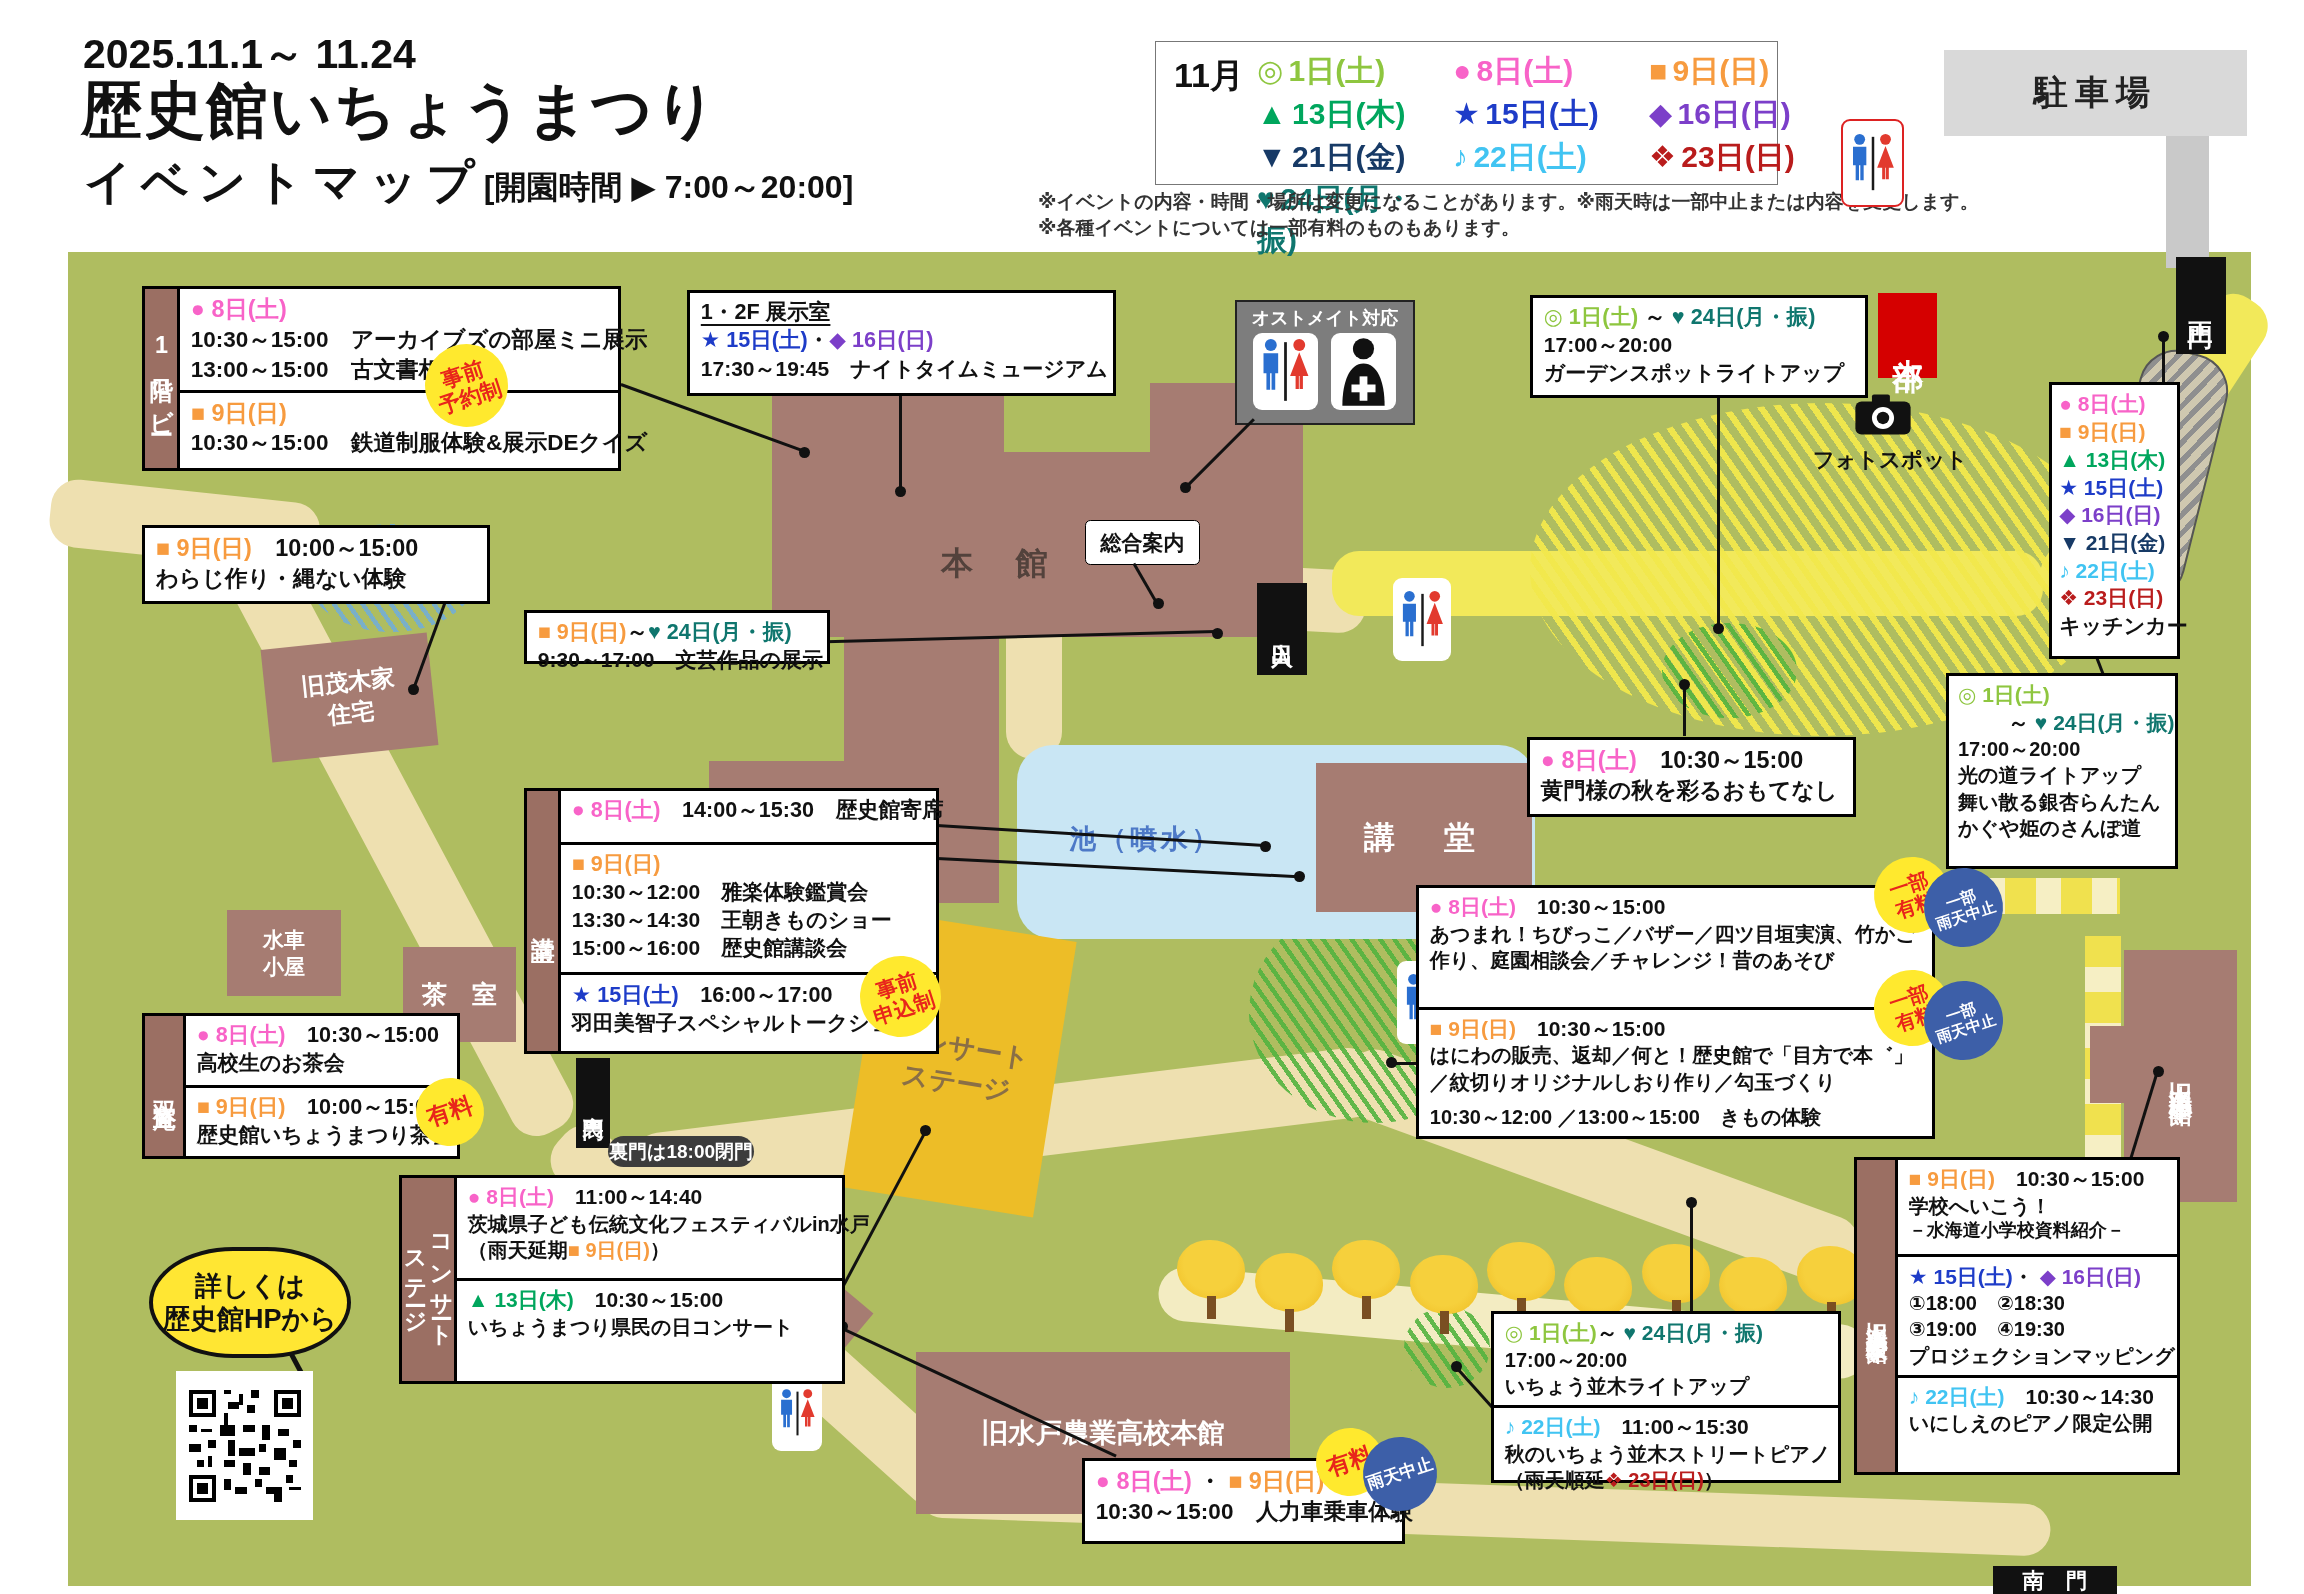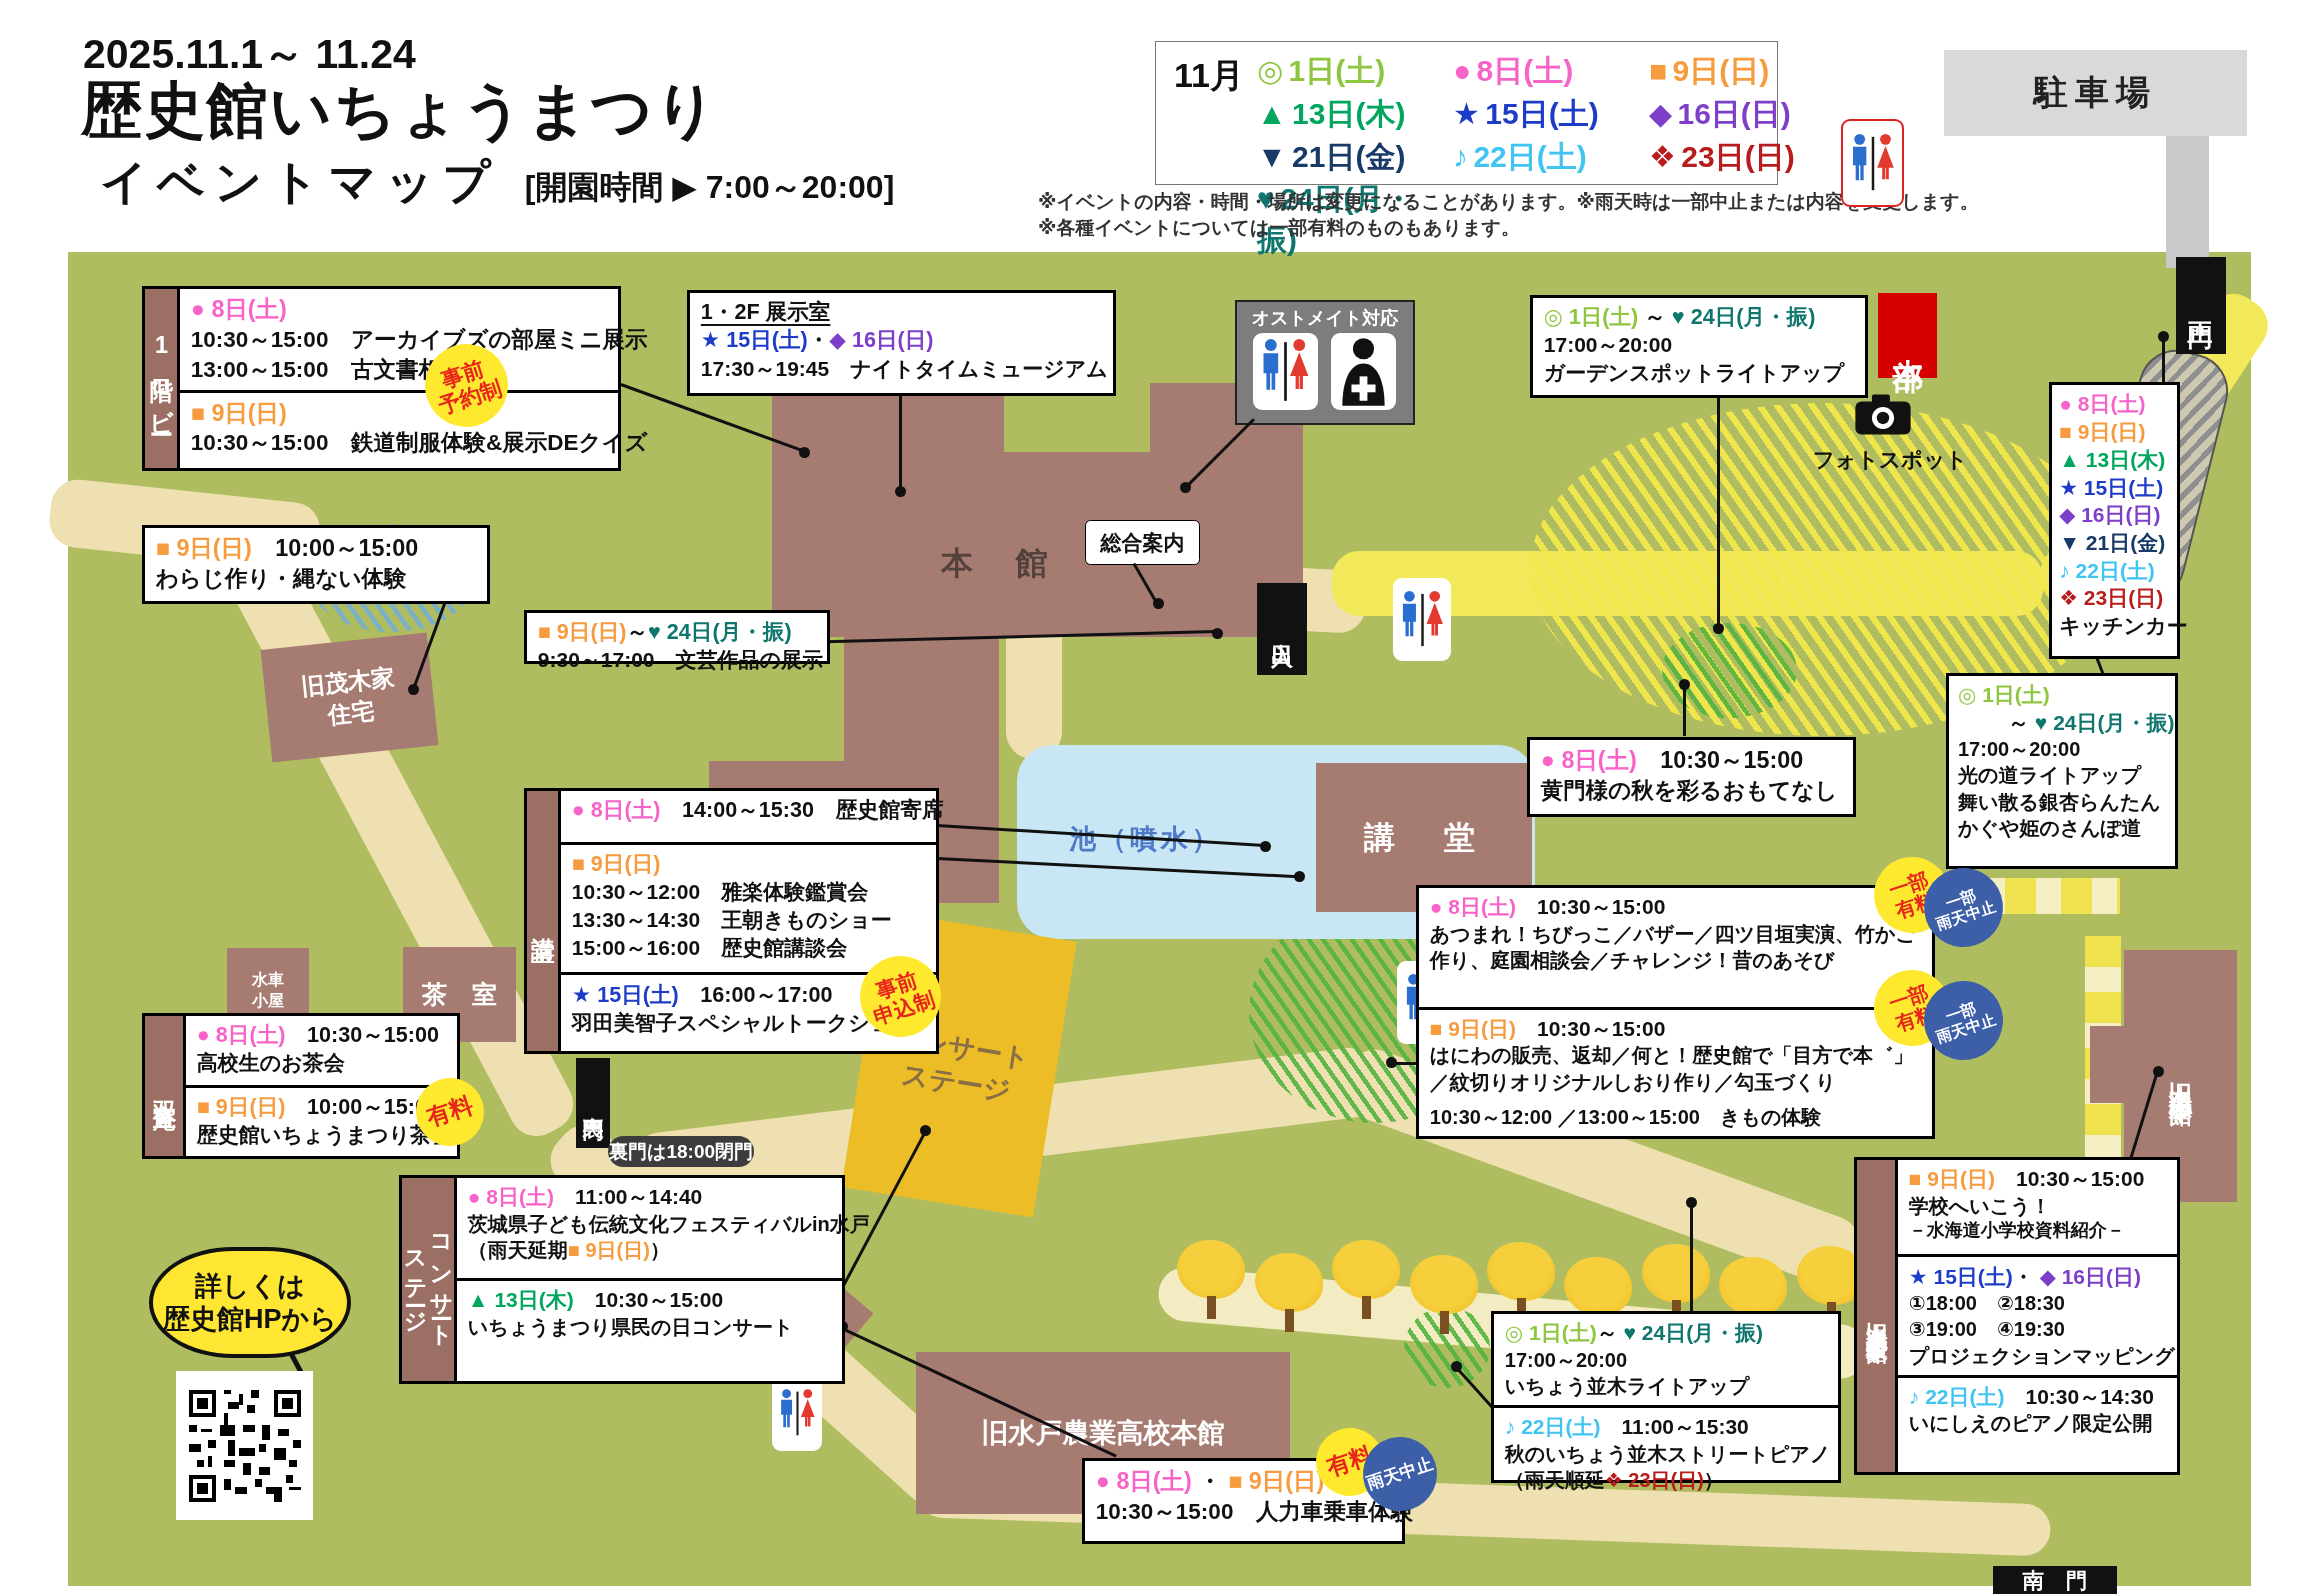--- a/index.html
+++ b/index.html
@@ -2,21 +2,21 @@
 <html style="font-size:14.4px"><head>
 <meta charset="utf-8">
 <style>
   html,body{margin:0;padding:0}
   body{position:relative;width:2304px;height:1595px;background:#fff;overflow:hidden;
        font-family:"Liberation Sans","DejaVu Sans",sans-serif;color:#111}
   .abs{position:absolute}
   
   .t-dates{position:absolute;left:83px;top:27px;font-size:41px;font-weight:bold;z-index:5}
   .t-main{position:absolute;left:81px;top:70px;font-size:61px;font-weight:bold;letter-spacing:1.8px;z-index:5}
-  .t-subrow{position:absolute;left:100px;top:151px;display:flex;align-items:baseline;gap:25px;z-index:5}
+  .t-subrow{position:absolute;left:84px;top:151px;display:flex;align-items:baseline;z-index:5}
   .t-sub{font-size:47px;font-weight:bold;letter-spacing:9px}
   .t-hours{font-size:32px;font-weight:bold}
   .legend{position:absolute;left:1155px;top:41px;width:621px;height:142px;background:#fff;border:1.8px solid #777;z-index:5}
   .legend-month{position:absolute;left:18px;top:10.8px;font-size:34px;font-weight:bold}
   .lgrid{position:absolute;left:101px;top:9px;display:grid;grid-template-columns:196px 196px 196px;row-gap:1.8px;font-size:30px;font-weight:bold}
   .li i{font-style:normal;margin-right:5.4px}
   .notes{position:absolute;left:1038px;top:189px;font-size:19px;line-height:1.35;color:#333;font-weight:bold;z-index:5}
   
   .c1{color:#8ec63f}.c8{color:#f863c8}.c9{color:#f79b3f}.c13{color:#00a65d}.c15{color:#1e3cc8}
   .c16{color:#7c3fc9}.c21{color:#173a66}.c22{color:#41c4f2}.c23{color:#b91c1c}.c24{color:#0f766e}
@@ -165,21 +165,21 @@
 <div class="bld" style="left:772px;top:452px;width:531px;height:185px"></div>
 <div class="bld" style="left:772px;top:347px;width:232px;height:108px"></div>
 <div class="bld" style="left:1150px;top:383px;width:153px;height:72px"></div>
 <div class="bld" style="left:844px;top:632px;width:155px;height:135px"></div>
 <div class="bld" style="left:709px;top:761px;width:290px;height:142px;font-size:24px;line-height:1.3">一橋徳川家
 記念室</div>
 <div class="abs" style="left:941px;top:542px;font-size:32px;font-weight:bold;color:#53423c;letter-spacing:5.4px;z-index:3">本　館</div>
 <div class="bld" style="left:1316px;top:763px;width:216px;height:149px;font-size:31px;letter-spacing:9px">講　堂</div>
 <div class="bld" style="left:266px;top:641px;width:167px;height:113px;transform:rotate(-6deg);font-size:23.4px;line-height:1.3">旧茂木家
 住宅</div>
-<div class="bld" style="left:227px;top:948px;width:82px;height:86px;font-size:16px;line-height:1.3">水車
+<div class="bld" style="left:227px;top:910px;width:114px;height:86px;font-size:21px;line-height:1.3">水車
 小屋</div>
 <div class="bld" style="left:403px;top:947px;width:113px;height:95px;font-size:25px">茶　室</div>
 <div class="bld" style="left:916px;top:1352px;width:374px;height:162px;font-size:27px">旧水戸農業高校本館</div>
 <div class="bld" style="left:806px;top:1289px;width:56px;height:56px;transform:rotate(40deg)"></div>
 <div class="bld" style="left:2124px;top:950px;width:113px;height:252px"><span class="vtext" style="font-size:23.4px">旧水海道小本館</span></div>
 <div class="bld" style="left:2090px;top:1026px;width:34px;height:77px"></div>
 
 <div class="tree" style="left:1177px;top:1240px"></div>
 <div class="tree" style="left:1255px;top:1253px"></div>
 <div class="tree" style="left:1332px;top:1240px"></div>

